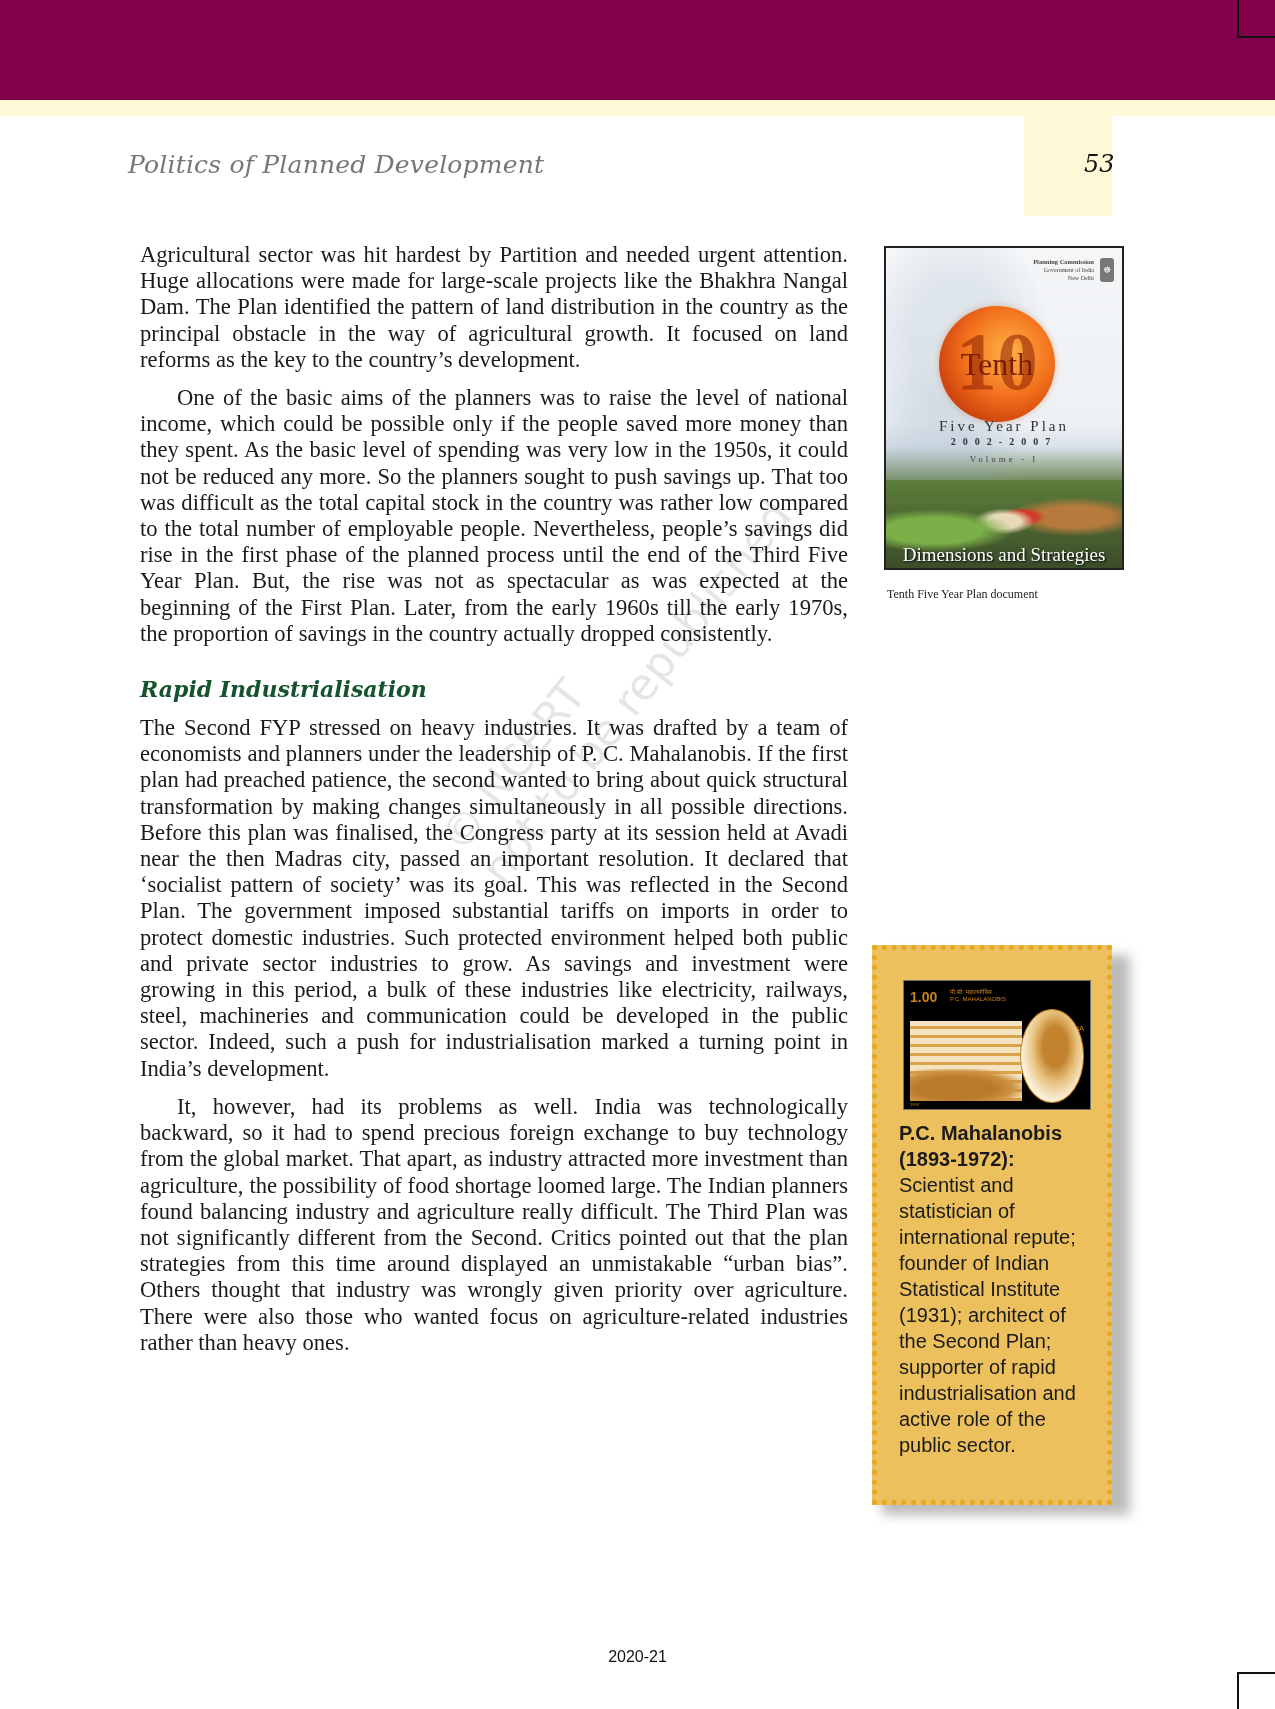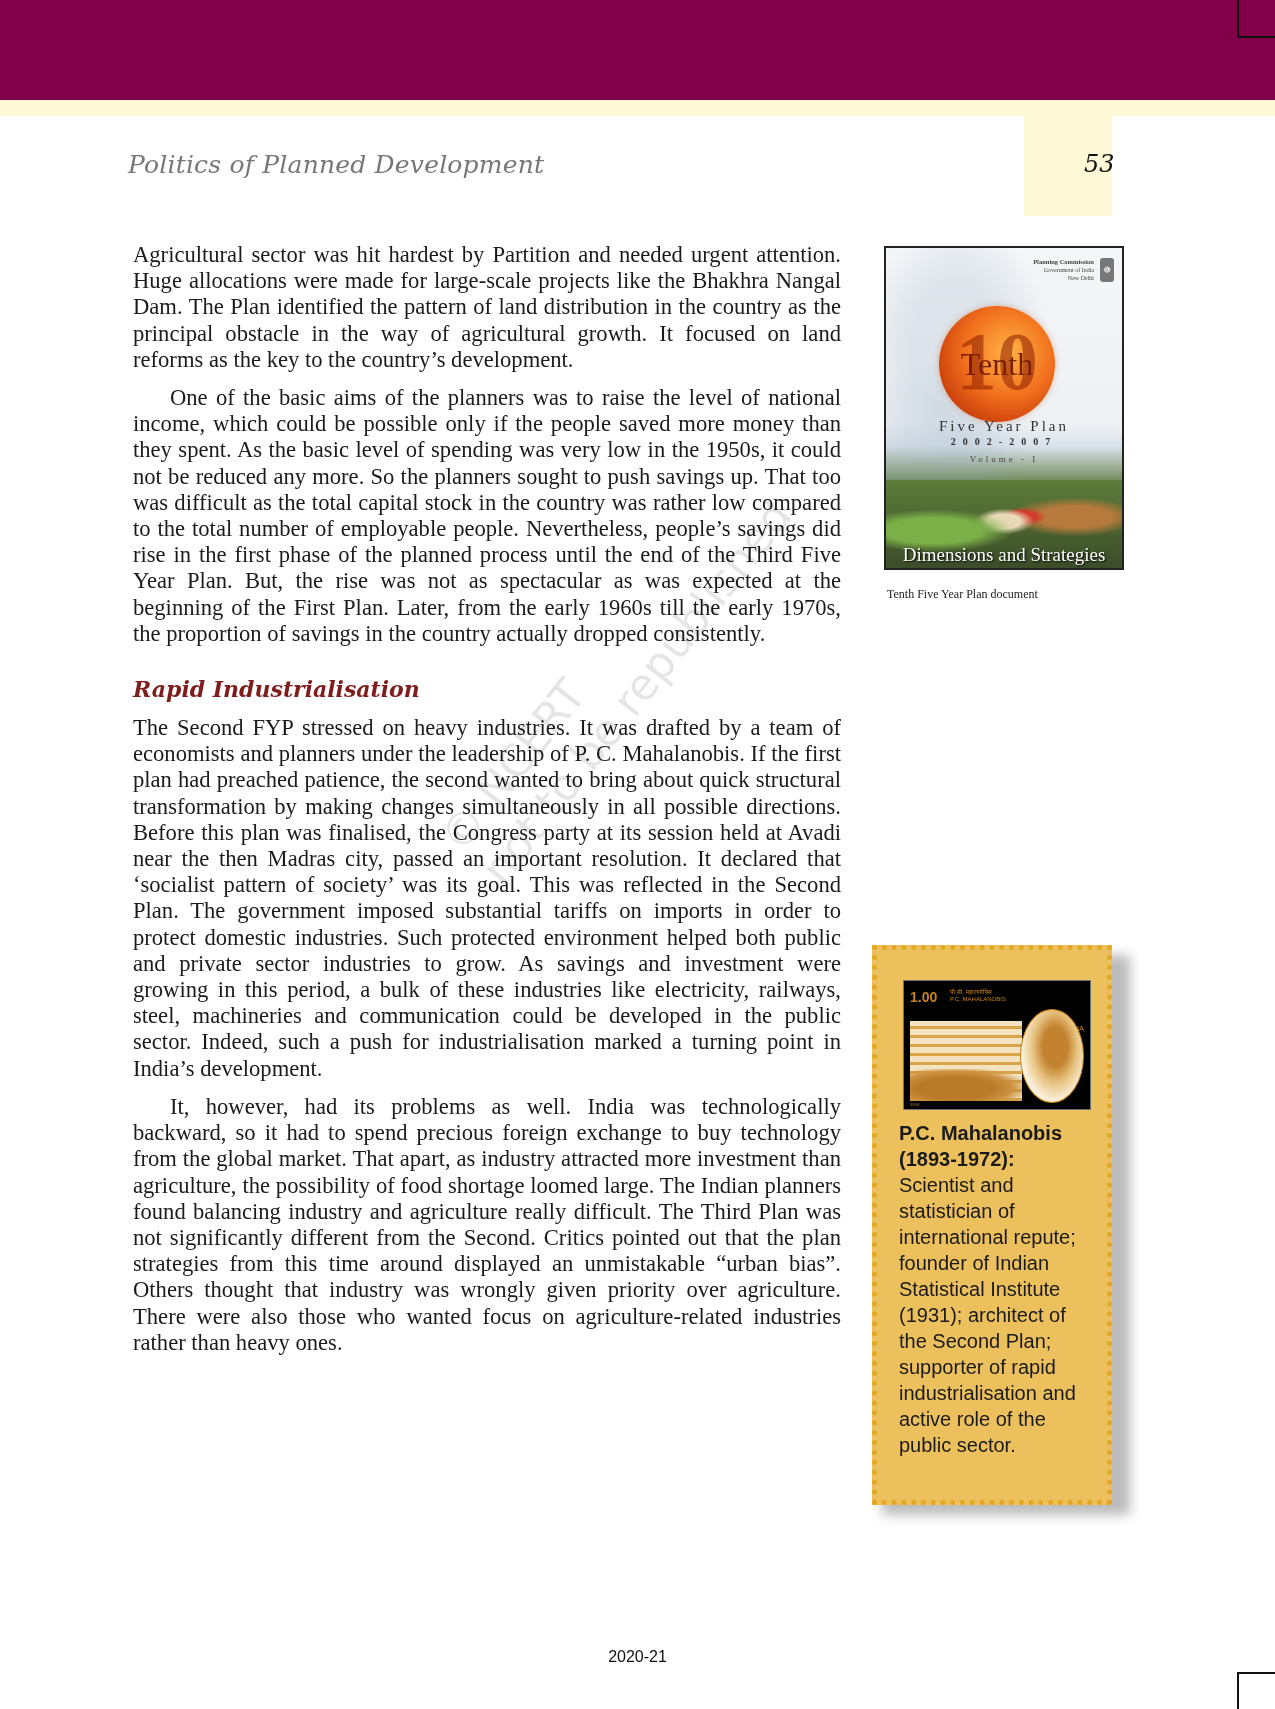--- a/index.html
+++ b/index.html
@@ -30,30 +30,30 @@
       text-align: left; padding-left: 60px; box-sizing: border-box;
       font-family: "DejaVu Serif", serif; font-style: italic;
       font-size: 24px; color: #111;
     }
     .running-head {
       position: absolute; left: 128px; top: 150px;
       font-family: "DejaVu Serif", serif; font-style: italic;
       font-size: 25px; color: #777; letter-spacing: 0.2px;
     }
     .body-col {
-      position: absolute; left: 133px; top: 242px; width: 708px;
+      position: absolute; left: 140px; top: 242px; width: 708px;
       font-family: "Liberation Serif", serif;
       font-size: 22.6px; line-height: 26.2px; text-align: justify;
       color: #1b1b1b;
     }
     .body-col p { margin: 0 0 12px 0; }
     .body-col p.indent { text-indent: 37px; }
     .body-col h2 {
       font-family: "DejaVu Serif", serif; font-style: italic; font-weight: bold;
-      font-size: 22px; color: #7f1d1d; margin: 28px 0 12px 0; line-height: 28px;
+      font-size: 22px; color: #14532d; margin: 28px 0 12px 0; line-height: 28px;
     }
     .watermark {
       position: absolute; left: 430px; top: 830px; width: 560px;
       transform: rotate(-52deg); transform-origin: left top;
       font-family: "DejaVu Sans", sans-serif; font-size: 44px;
       color: rgba(0,0,0,0.10); line-height: 52px; pointer-events: none;
       white-space: nowrap;
     }
     .cover-fig {
       position: absolute; left: 884px; top: 246px; width: 240px; height: 324px;

